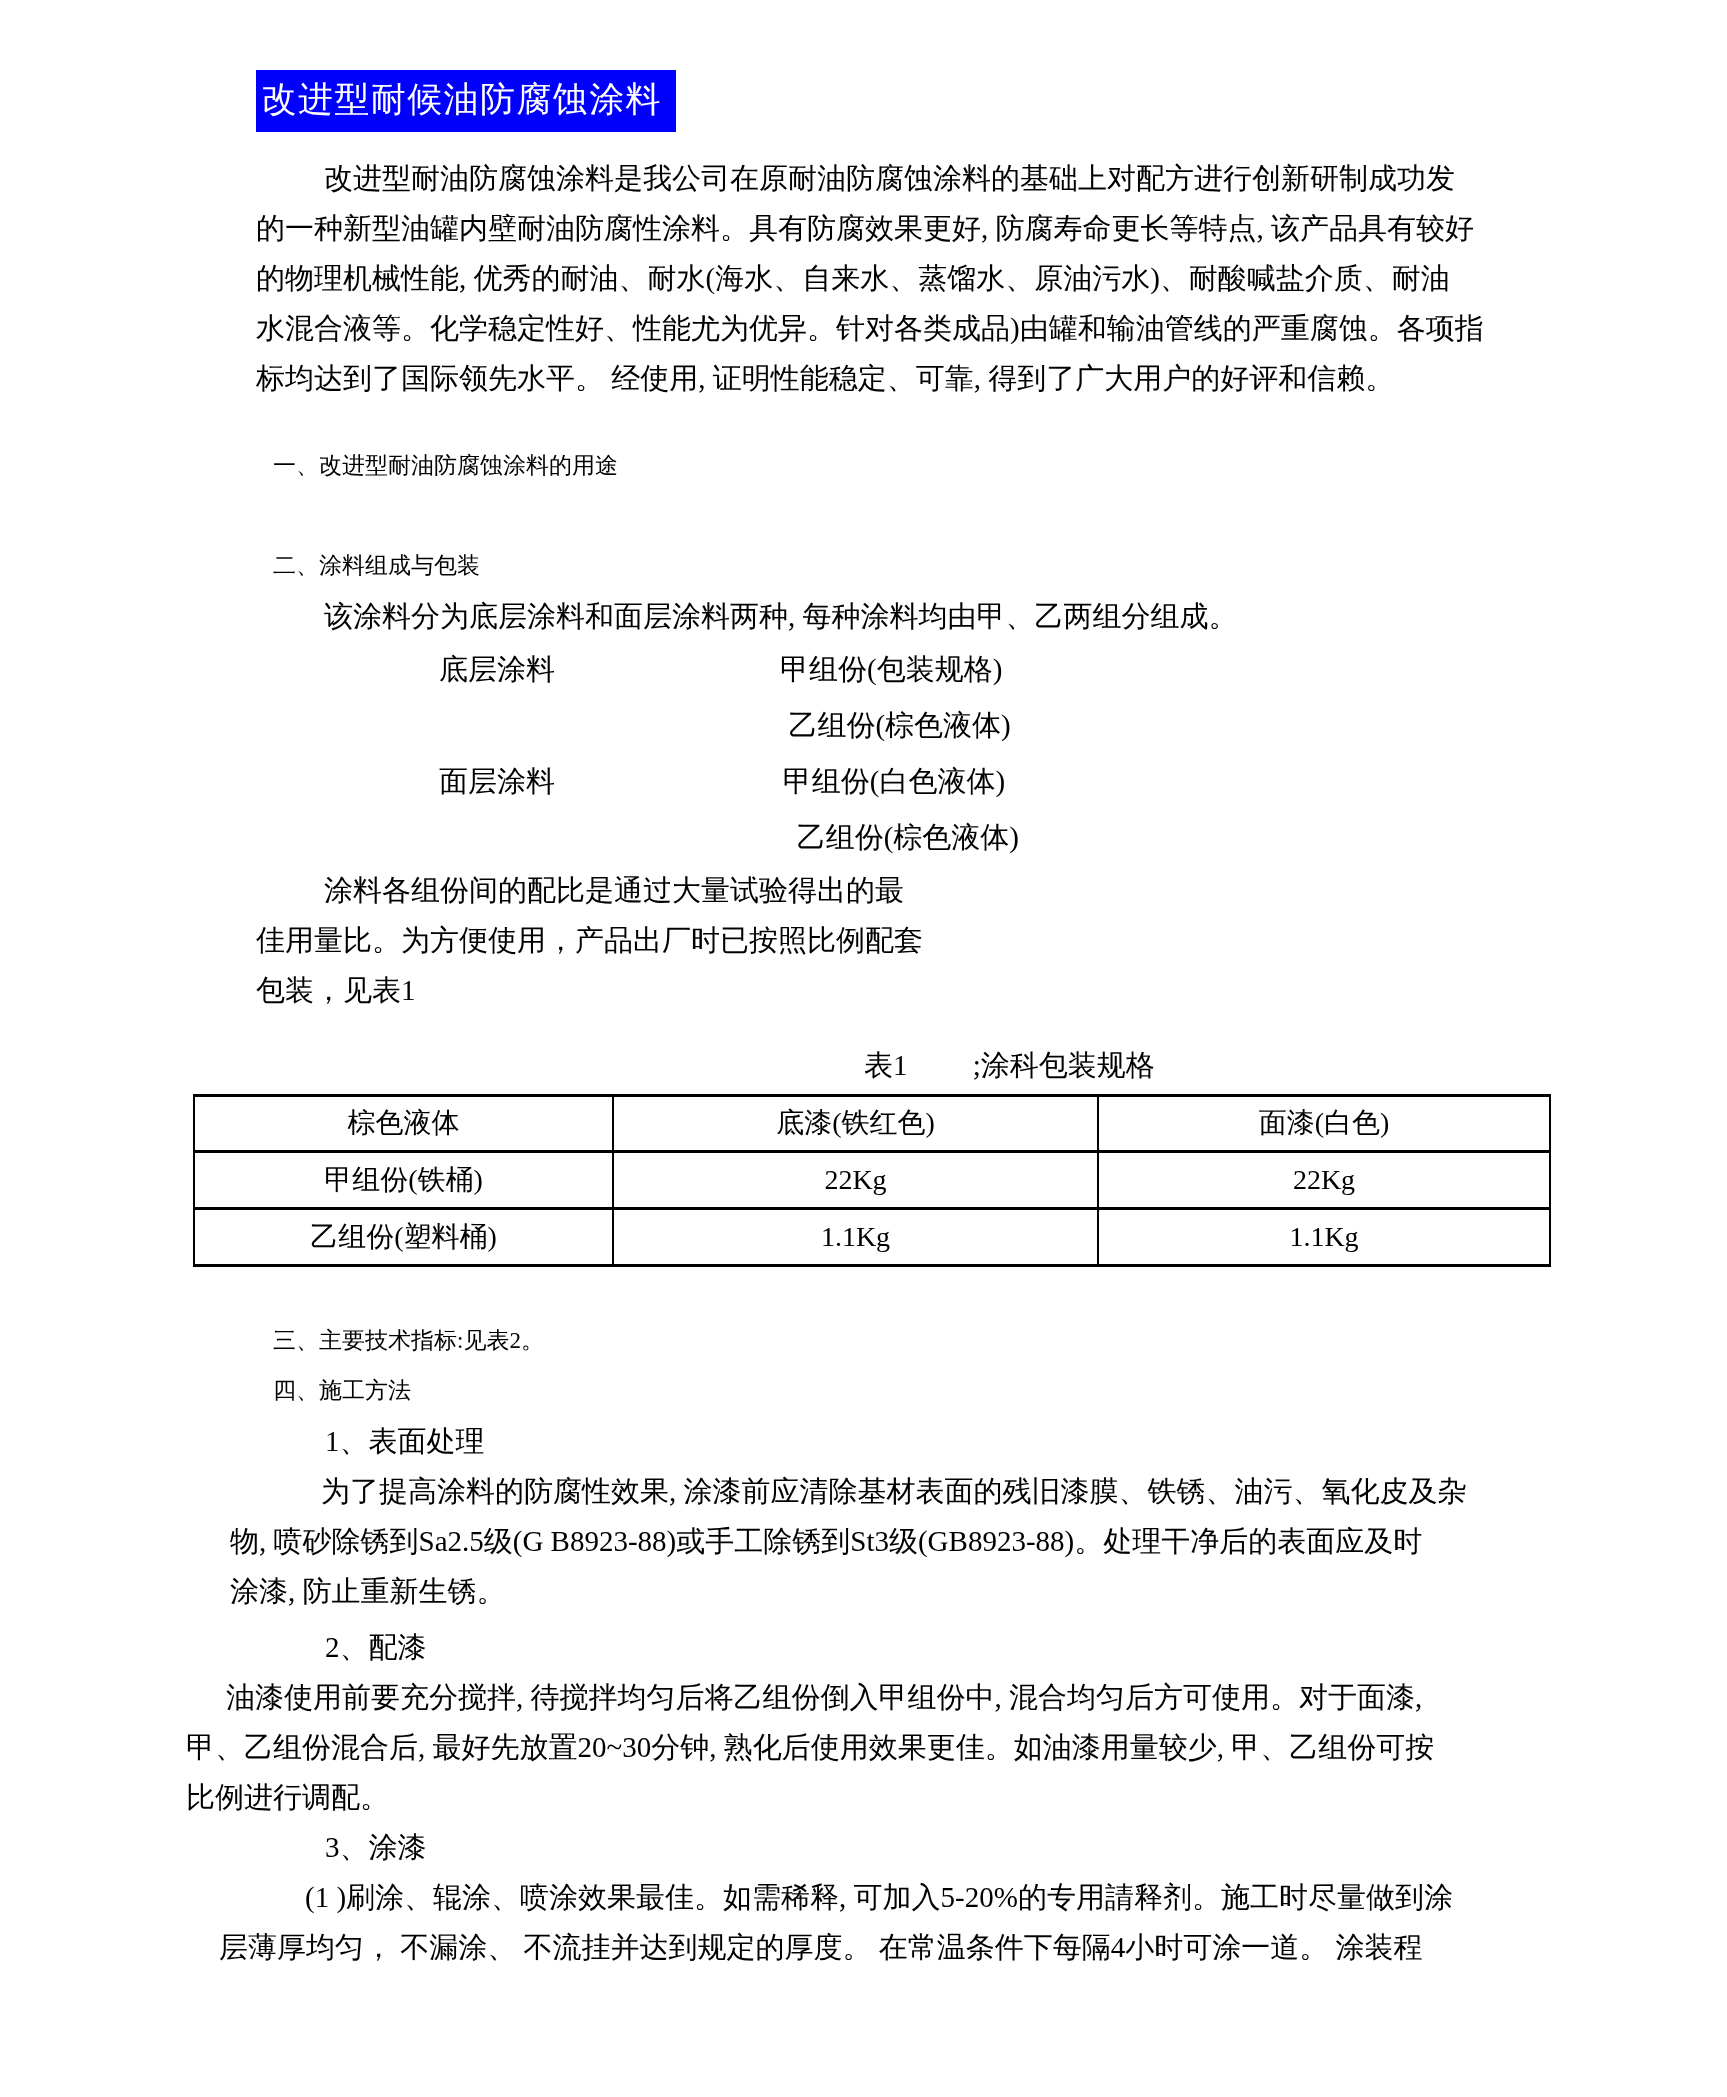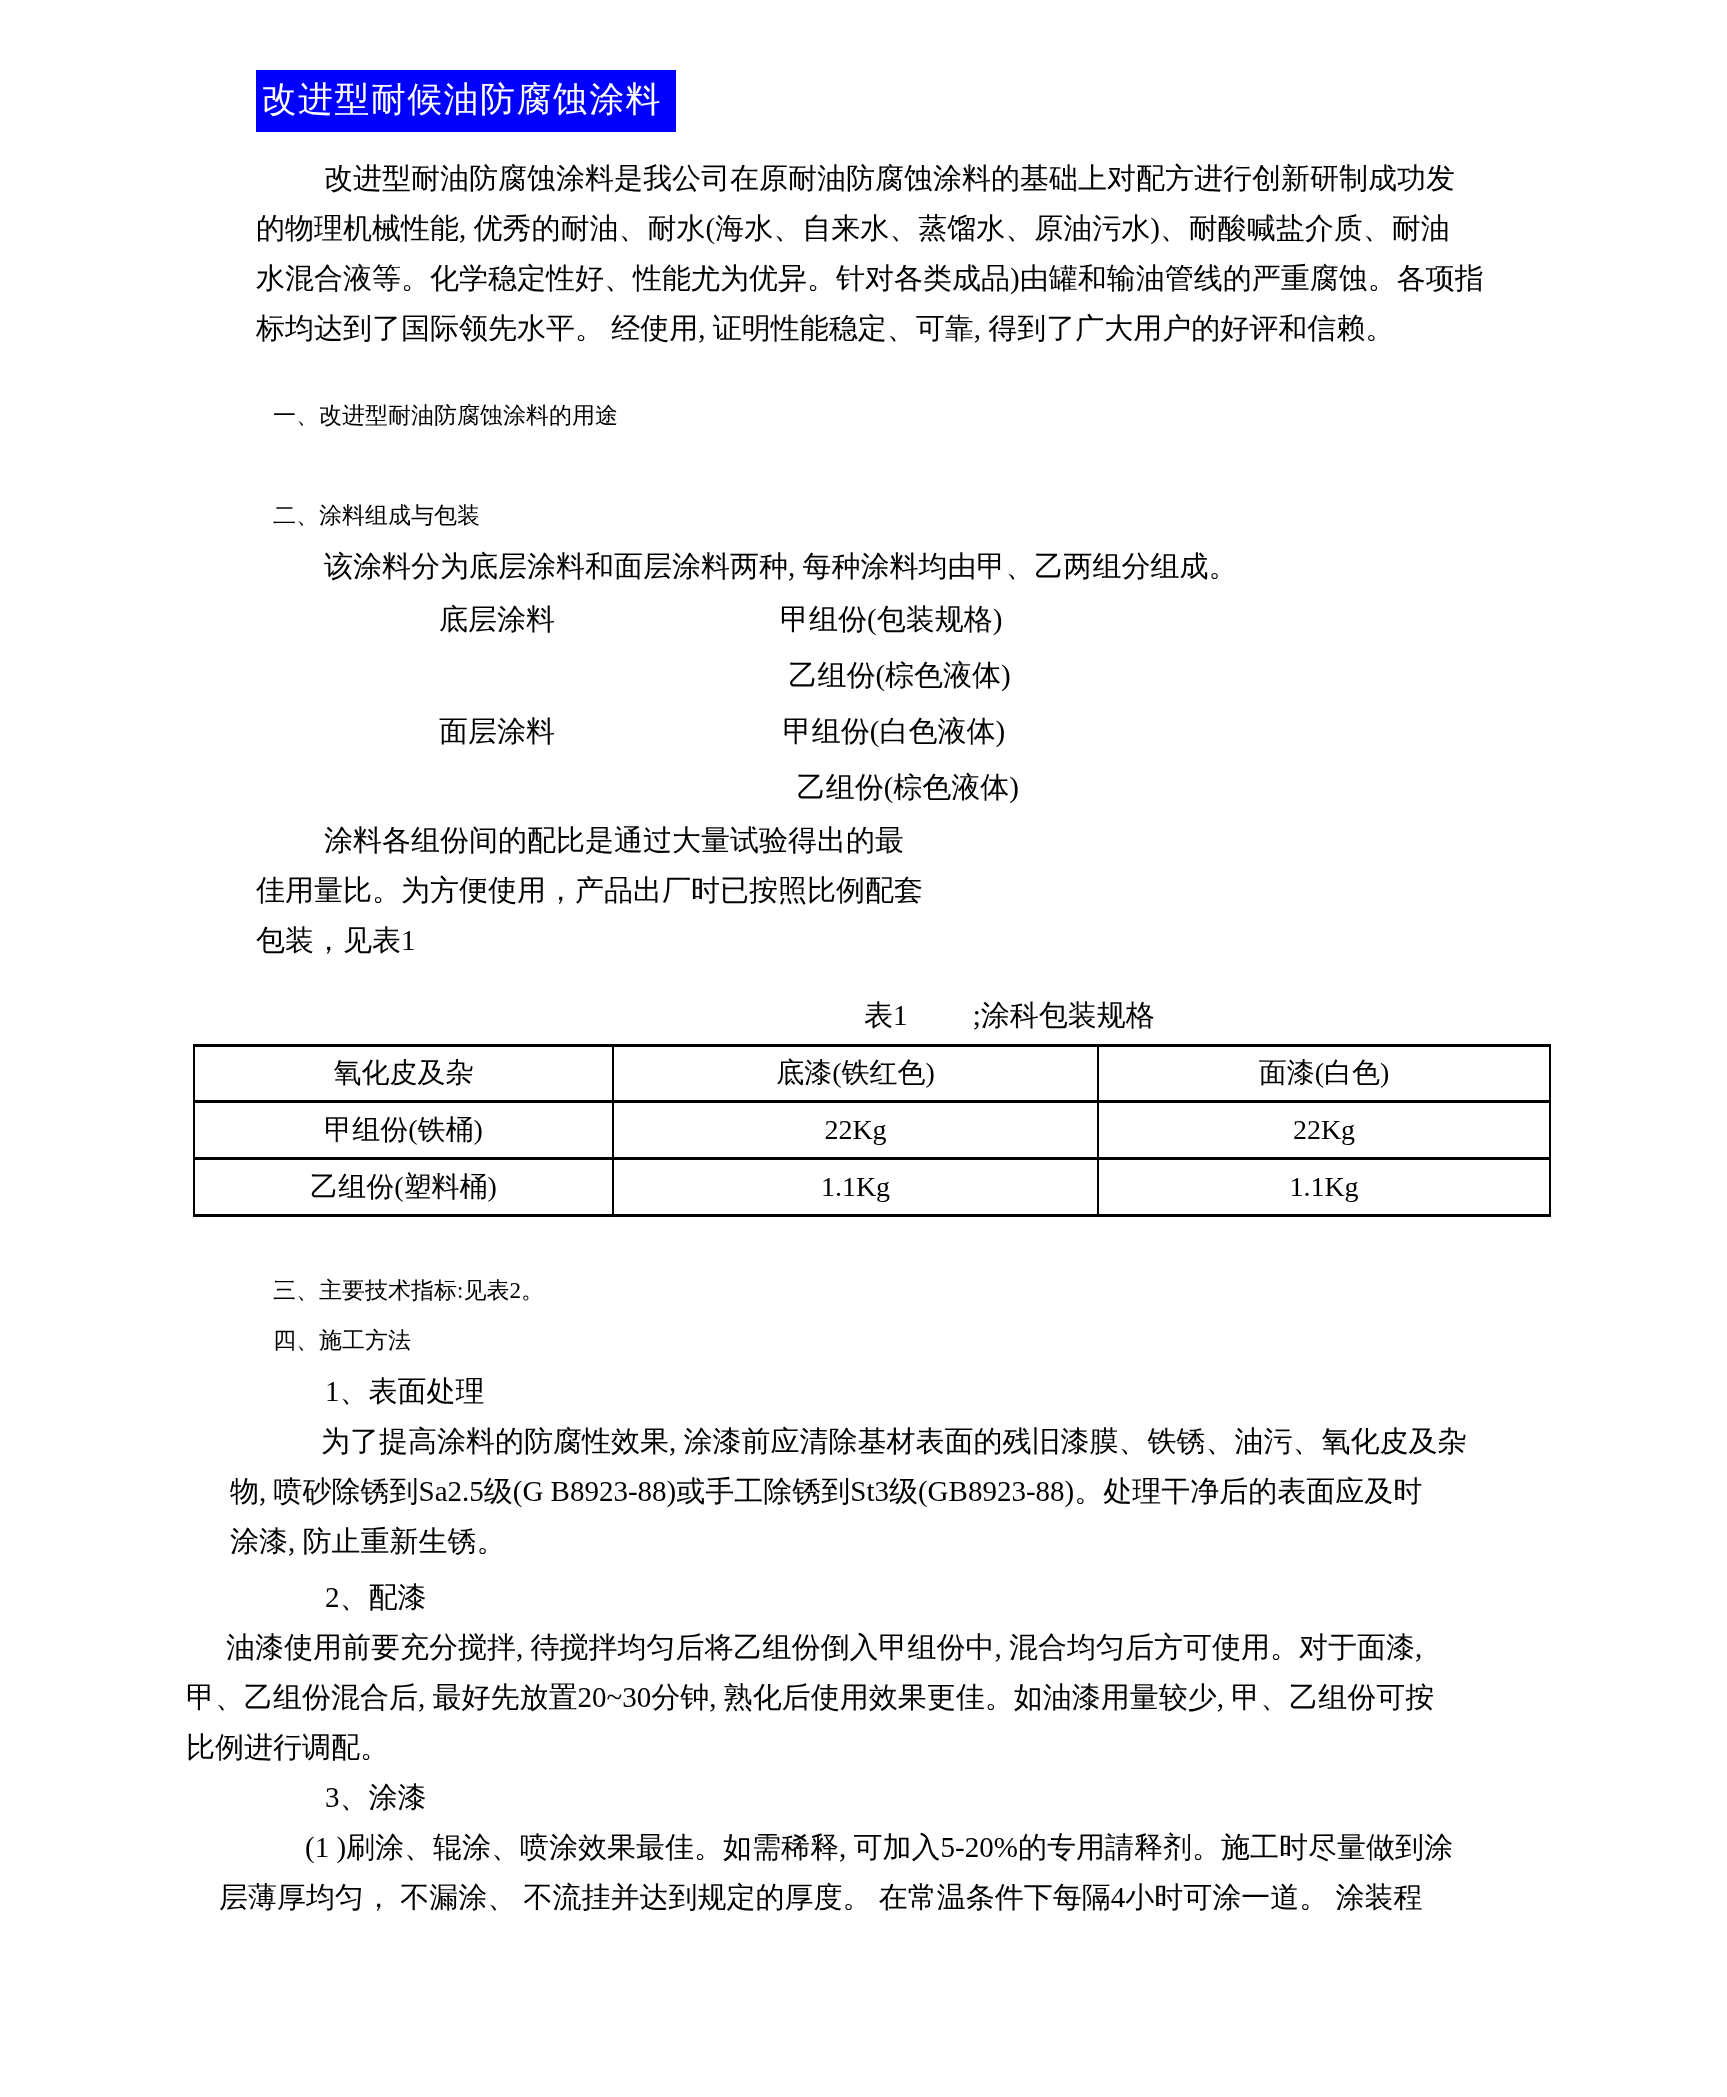--- a/index.html
+++ b/index.html
@@ -62,20 +62,21 @@
 <body>
 
 <div class="page">
 
   <div class="title-wrap">
     <span class="doc-title">改进型耐候油防腐蚀涂料</span>
   </div>
 
   <div class="intro">
     <div class="line std indent2">改进型耐油防腐蚀涂料是我公司在原耐油防腐蚀涂料的基础上对配方进行创新研制成功发</div>
+    <div class="line std">的一种新型油罐内壁耐油防腐性涂料。具有防腐效果更好, 防腐寿命更长等特点, 该产品具有较好</div>
     <div class="line std">的物理机械性能, 优秀的耐油、耐水(海水、自来水、蒸馏水、原油污水)、耐酸喊盐介质、耐油</div>
     <div class="line std">水混合液等。化学稳定性好、性能尤为优异。针对各类成品)由罐和输油管线的严重腐蚀。各项指</div>
     <div class="line std">标均达到了国际领先水平。  经使用, 证明性能稳定、可靠, 得到了广大用户的好评和信赖。</div>
   </div>
 
   <div class="h-major h-one">一、改进型耐油防腐蚀涂料的用途</div>
 
   <div class="h-major h-two">二、涂料组成与包装</div>
   <div class="line std indent2">该涂料分为底层涂料和面层涂料两种, 每种涂料均由甲、乙两组分组成。</div>
 
@@ -106,21 +107,21 @@
 
   <div class="tbl-caption">表1　　 ;涂科包装规格</div>
   <table class="spec">
     <colgroup>
       <col style="width:419px">
         <col style="width:485px">
         <col style="width:452px">
     </colgroup>
     <tbody>
       <tr class="hdr">
-        <td>氧化皮及杂</td>
+        <td>棕色液体</td>
         <td>底漆(铁红色)</td>
         <td>面漆(白色)</td>
       </tr>
       <tr>
         <td>甲组份(铁桶)</td>
         <td>22Kg</td>
         <td>22Kg</td>
       </tr>
       <tr>
         <td>乙组份(塑料桶)</td>

